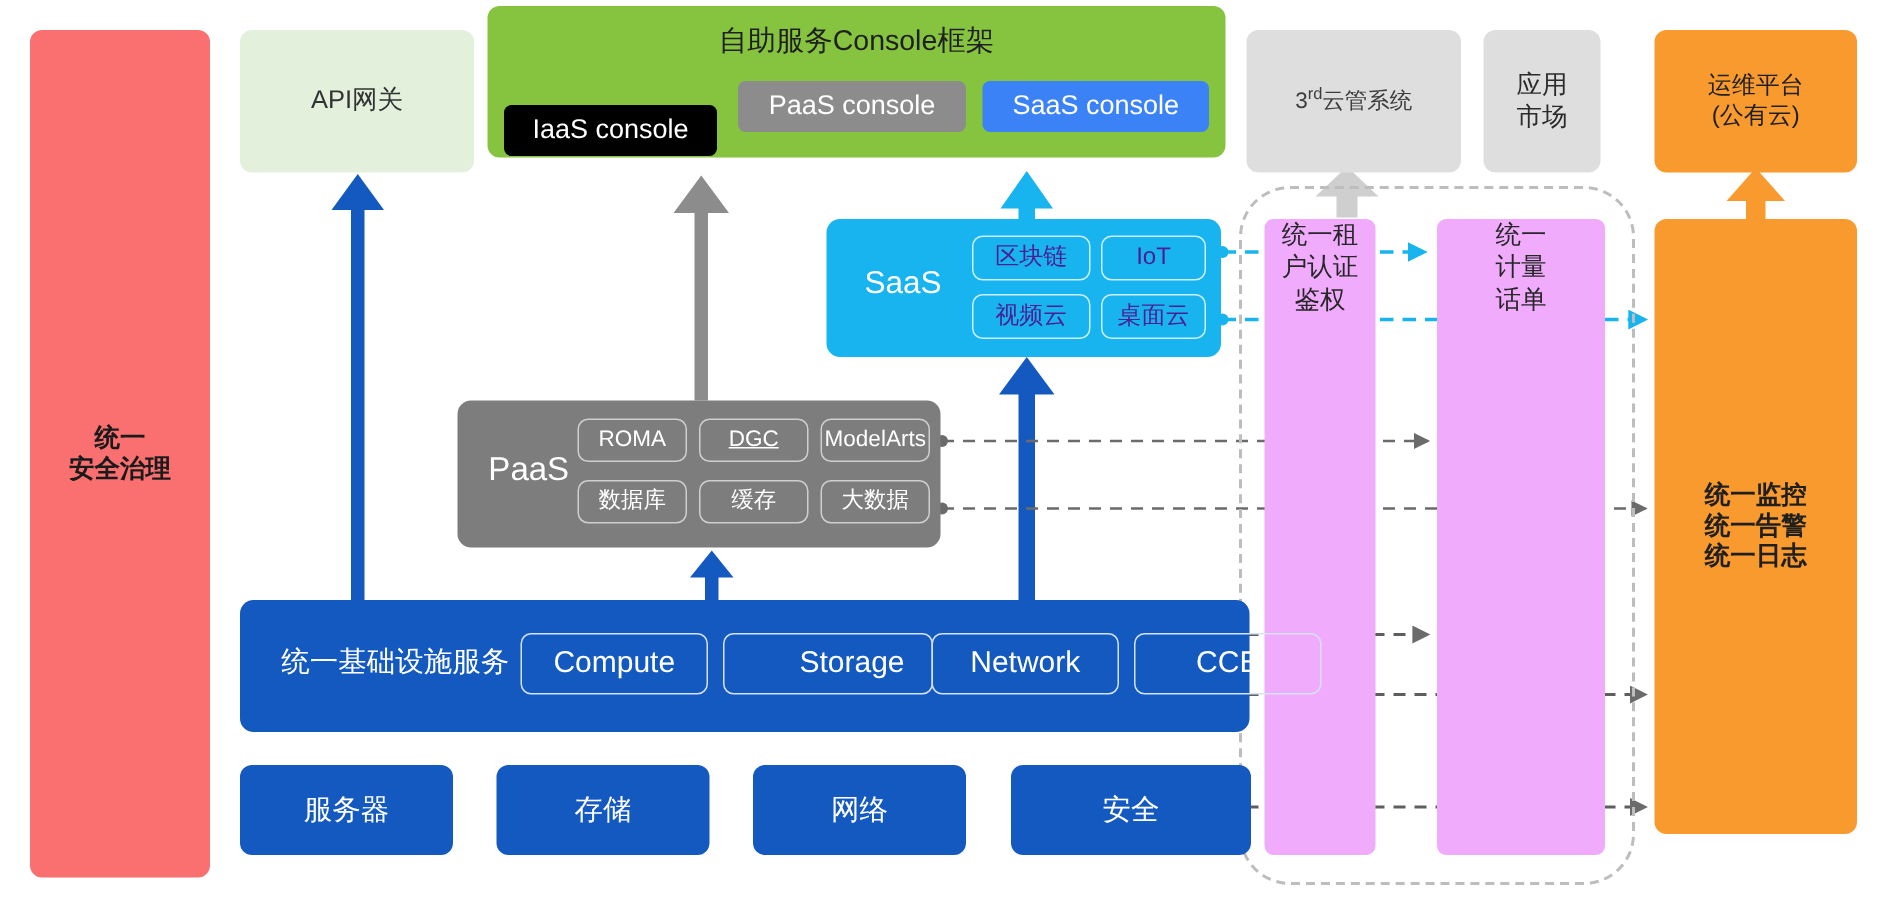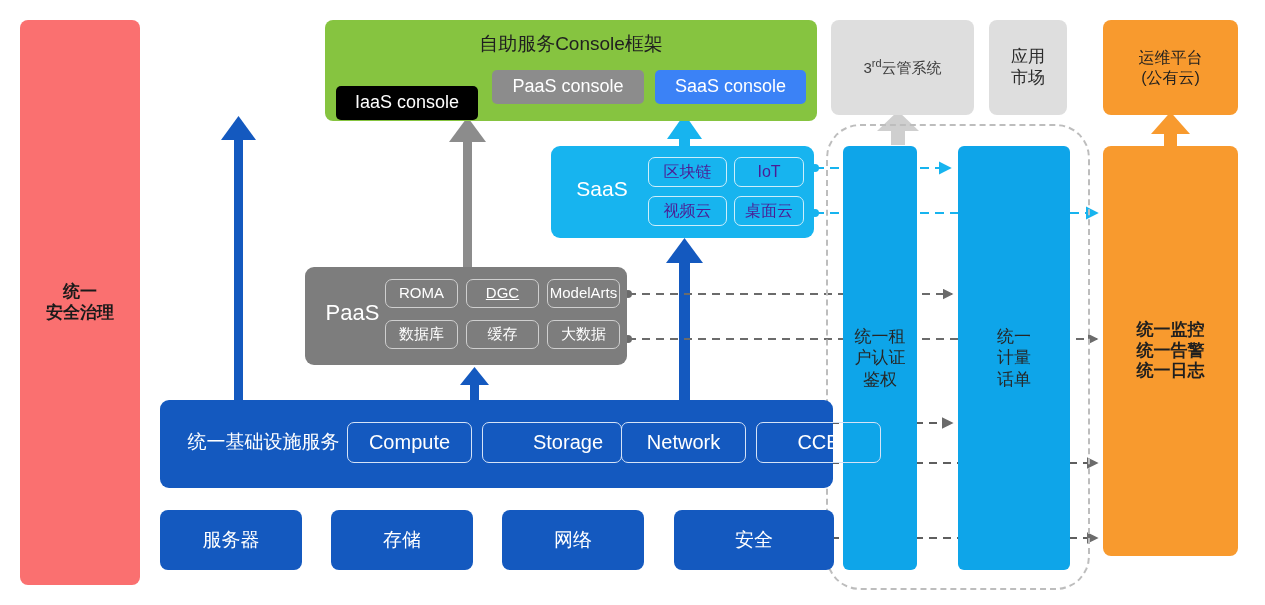--- a/index.html
+++ b/index.html
@@ -12,39 +12,39 @@
   .box{position:absolute;box-sizing:border-box;display:flex;align-items:center;justify-content:center;text-align:center;line-height:1.22;}
   .lbl{white-space:pre-line;}
 
   
   #sec-gov{left:20px;top:20px;width:120px;height:565px;background:#fa7070;border-radius:8px;color:#1a1a1a;font-size:17px;font-weight:700;}
 
   
   #api-gw{left:160px;top:20px;width:156px;height:95px;background:#e2f0dc;border-radius:8px;color:#333;font-size:17px;}
 
   
-  #console-frame{left:325px;top:20px;width:492px;height:101px;background:#86c440;border-radius:8px;display:block;}
+  #console-frame{left:325px;top:4px;width:492px;height:101px;background:#86c440;border-radius:8px;display:block;}
   #console-title{position:absolute;left:0;top:12px;width:100%;text-align:center;font-size:19px;color:#1f1f1f;}
   .console-chip{position:absolute;top:50px;height:34px;border-radius:5px;display:flex;align-items:center;justify-content:center;color:#fff;font-size:18px;}
   #chip-iaas{left:11px;width:142px;background:#000000;margin-top:16px;}
   #chip-paas{left:167px;width:152px;background:#8c8c8c;}
   #chip-saas{left:330px;width:151px;background:#3b82f6;}
 
   
   #third-cloud{left:831px;top:20px;width:143px;height:95px;background:#dedede;border-radius:8px;color:#3d3d3d;font-size:15px;}
   #app-market{left:989px;top:20px;width:78px;height:95px;background:#dedede;border-radius:8px;color:#2b2b2b;font-size:17px;}
 
   
   #ops-top{left:1103px;top:20px;width:135px;height:95px;background:#f89a2e;border-radius:8px;color:#1f1f1f;font-size:16px;}
   
   #ops-tall{left:1103px;top:146px;width:135px;height:410px;background:#f89a2e;border-radius:8px;color:#1f1f1f;font-size:17px;font-weight:700;}
 
   
   #capsule{position:absolute;left:826px;top:124px;width:264px;height:466px;border:2.5px dashed #bdbdbd;border-radius:34px;box-sizing:border-box;}
-  .gray-col{position:absolute;background:#0ea5e9;border-radius:6px;color:#262626;font-size:17px;display:flex;align-items:center;justify-content:center;text-align:center;line-height:1.25;}
+  .gray-col{position:absolute;background:#f0abfc;border-radius:6px;color:#262626;font-size:17px;display:flex;justify-content:center;text-align:center;line-height:1.25;}
   #col-auth{left:843px;top:146px;width:74px;height:424px;}
   #col-meter{left:958px;top:146px;width:112px;height:424px;}
 
   
   #saas{left:551px;top:146px;width:263px;height:92px;background:#17b4ef;border-radius:9px;display:block;}
   #saas-label{position:absolute;left:12px;top:30px;width:78px;text-align:center;color:#fff;font-size:21px;}
   .saas-chip{position:absolute;height:30px;border-radius:7px;border:1.6px solid #cdeefb;display:flex;align-items:center;justify-content:center;color:#4c1d95;font-size:16px;box-sizing:border-box;}
   #sc-0{left:97px;top:11px;width:79px;}
   #sc-1{left:183px;top:11px;width:70px;}
   #sc-2{left:97px;top:50px;width:79px;}
@@ -163,20 +163,23 @@
       <circle cx="817" cy="538" r="4.5" fill="#5e5e5e"></circle>
       <line x1="817" y1="538" x2="1097" y2="538" stroke="#5e5e5e" stroke-width="2" stroke-dasharray="8,6" marker-end="url(#ah-gray)"></line>
     </g>
   </svg>
 
   <div class="box" id="sec-gov">
     <span class="lbl">统一
 安全治理</span>
   </div>
 
+  <div class="box" id="api-gw">
+    <span class="lbl">API网关</span>
+  </div>
 
   <div class="box" id="console-frame">
     <div id="console-title">自助服务Console框架</div>
     <div class="console-chip" id="chip-iaas">IaaS console</div>
     <div class="console-chip" id="chip-paas">PaaS console</div>
     <div class="console-chip" id="chip-saas">SaaS console</div>
   </div>
 
   <div class="box" id="third-cloud">
     <span><span>3</span><sup style="font-size:11px">rd</sup><span>云管系统</span></span>

